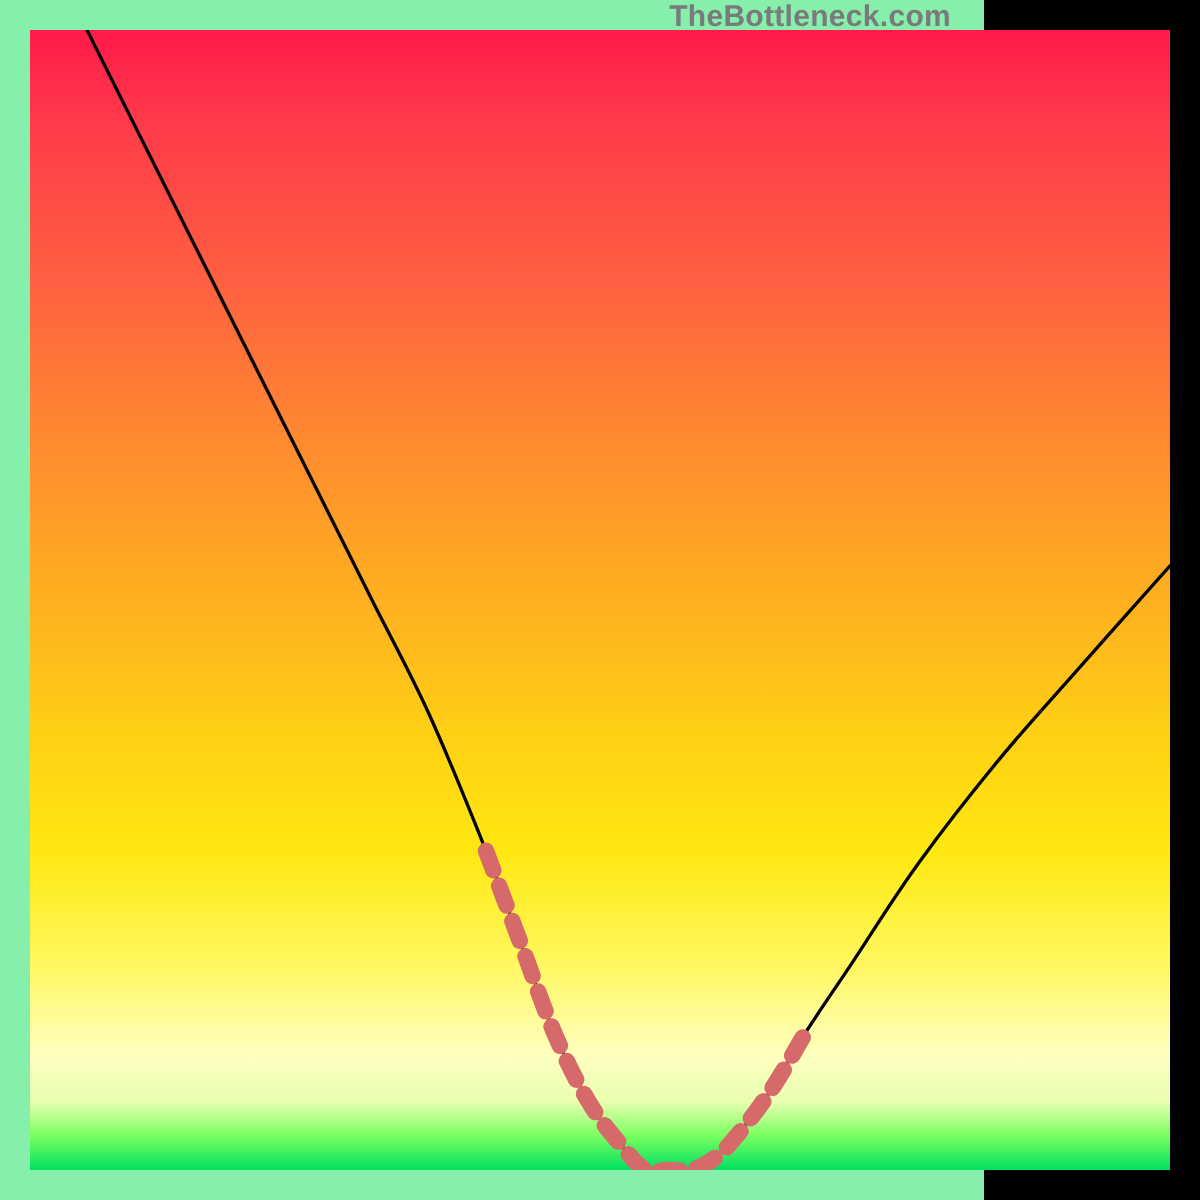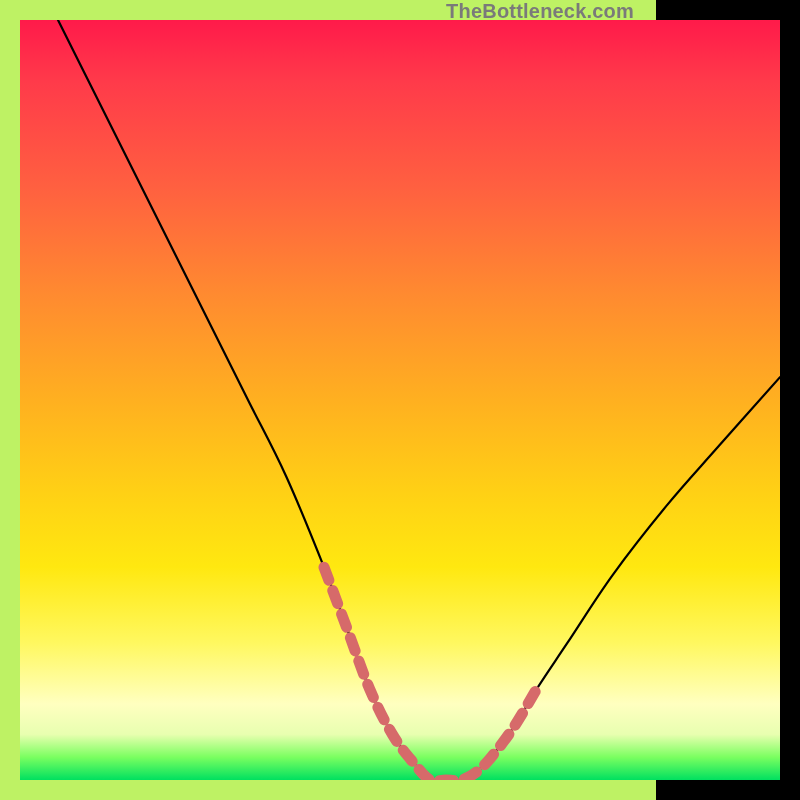--- a/index.html
+++ b/index.html
@@ -8,21 +8,21 @@
     width: 800px;
     height: 800px;
     background: #000;
     overflow: hidden;
     font-family: Arial, Helvetica, sans-serif;
   }
   .stage {
     position: relative;
     width: 656px;
     height: 800px;
-    background: #bef264;
+    background: #86efac;
   }
   .plot-area {
     position: absolute;
     left: 20px;
     top: 20px;
     width: 760px;
     height: 760px;
     overflow: hidden;
   }
   .gradient {

